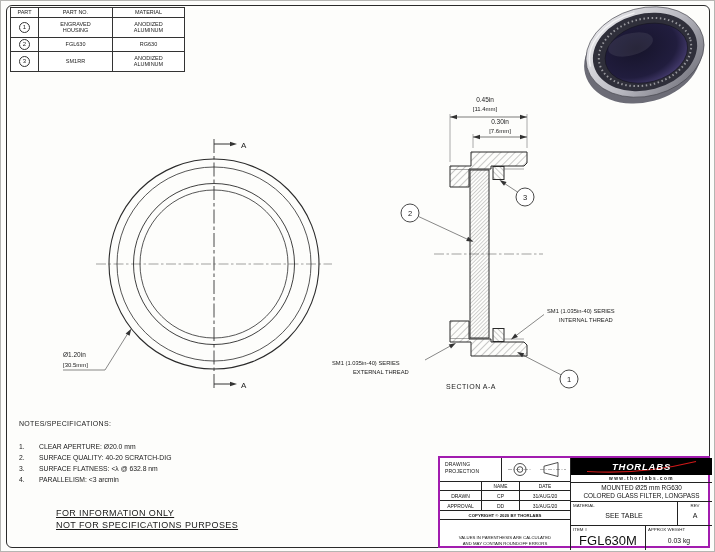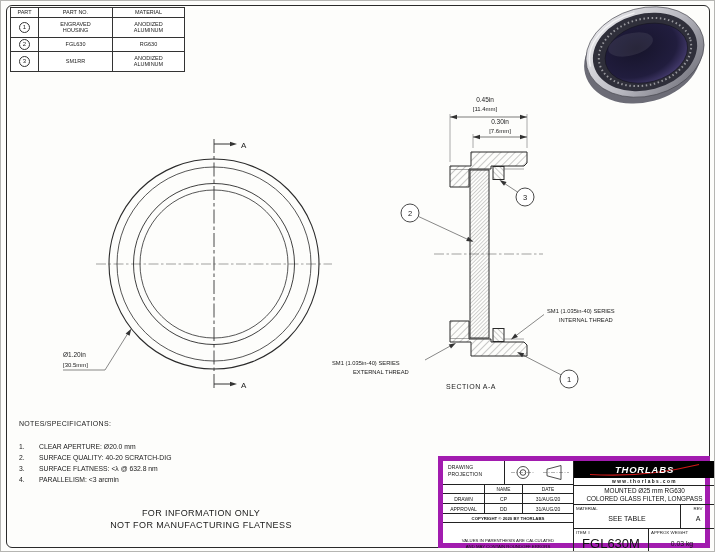--- a/index.html
+++ b/index.html
@@ -26,24 +26,24 @@
   .parts-table th, .parts-table td { border:1px solid #333; font-size:5.5px; line-height:1.25; text-align:center; vertical-align:middle; padding:1px 2px; color:#222; }
   .parts-table th { font-weight:normal; height:9px; }
   .balloon { display:inline-flex; width:11px; height:11px; border:1px solid #333; border-radius:50%; align-items:center; justify-content:center; font-size:6px; background:#fff; }
 
   
   .notes { position:absolute; left:18px; top:419px; color:#1a1a1a; }
   .notes-heading { font-size:7px; letter-spacing:0.3px; }
   .notes-items { margin-top:14px; }
   .note-row { display:flex; font-size:6.8px; line-height:11px; }
   .note-num { width:20px; }
-  .disclaimer { position:absolute; left:55px; top:507px; width:290px; text-align:center; font-size:9px; letter-spacing:0.4px; color:#1a1a1a; line-height:11.5px; }
+  .disclaimer { position:absolute; left:55px; top:507px; width:290px; font-size:9px; letter-spacing:0.4px; color:#1a1a1a; line-height:11.5px;text-decoration:underline; }
 
   
-  .title-block { position:absolute; left:437px; top:455px; width:272px; height:92px; background:#fff; border:5px solid #a21caf; color:#111; }
+  .title-block { position:absolute; left:437px; top:455px; width:272px; height:92px; background:#fff; border:2px solid #a21caf; color:#111; }
   .tb { position:absolute; overflow:hidden; font-size:5px; color:#111; display:flex; align-items:center; justify-content:center; text-align:center; }
   .br { border-right:1px solid #222; } .bb { border-bottom:1px solid #222; }
   .tb-proj-label { left:0; top:0; width:62px; height:24px; justify-content:flex-start; align-items:flex-start; padding:3px 0 0 5px; text-align:left; letter-spacing:0.2px; line-height:6.5px; }
   .tb-proj-sym { left:62px; top:0; width:69px; height:24px; }
   .tb-blank1 { left:0; top:24px; width:42px; height:9px; }
   .tb-name-h { left:42px; top:24px; width:38px; height:9px; font-size:4.8px; }
   .tb-date-h { left:80px; top:24px; width:51px; height:9px; font-size:4.8px; }
   .tb-drawn-l { left:0; top:33px; width:42px; height:10px; }
   .tb-drawn-n { left:42px; top:33px; width:38px; height:10px; }
   .tb-drawn-d { left:80px; top:33px; width:51px; height:10px; }
@@ -245,21 +245,21 @@
       </div>
       <div class="note-row">
         <span class="note-num">4.</span>
         <span class="note-text">PARALLELISM: &lt;3 arcmin</span>
       </div>
     </div>
   </div>
 
   <div class="disclaimer">
     <div>FOR INFORMATION ONLY</div>
-    <div>NOT FOR MANUFACTURING FLATNESS</div>
+    <div>NOT FOR SPECIFICATIONS PURPOSES</div>
   </div>
 
   <div class="title-block">
     <div class="tb br bb tb-proj-label">
         <span class="pre">DRAWING
 PROJECTION</span>
       </div>
     <div class="tb br bb tb-proj-sym">
       <svg width="68" height="23" viewBox="0 0 68 23">
         <line x1="6" y1="11.5" x2="30" y2="11.5" stroke="#666" stroke-width="0.5" stroke-dasharray="4 1.5 1 1.5"></line>

